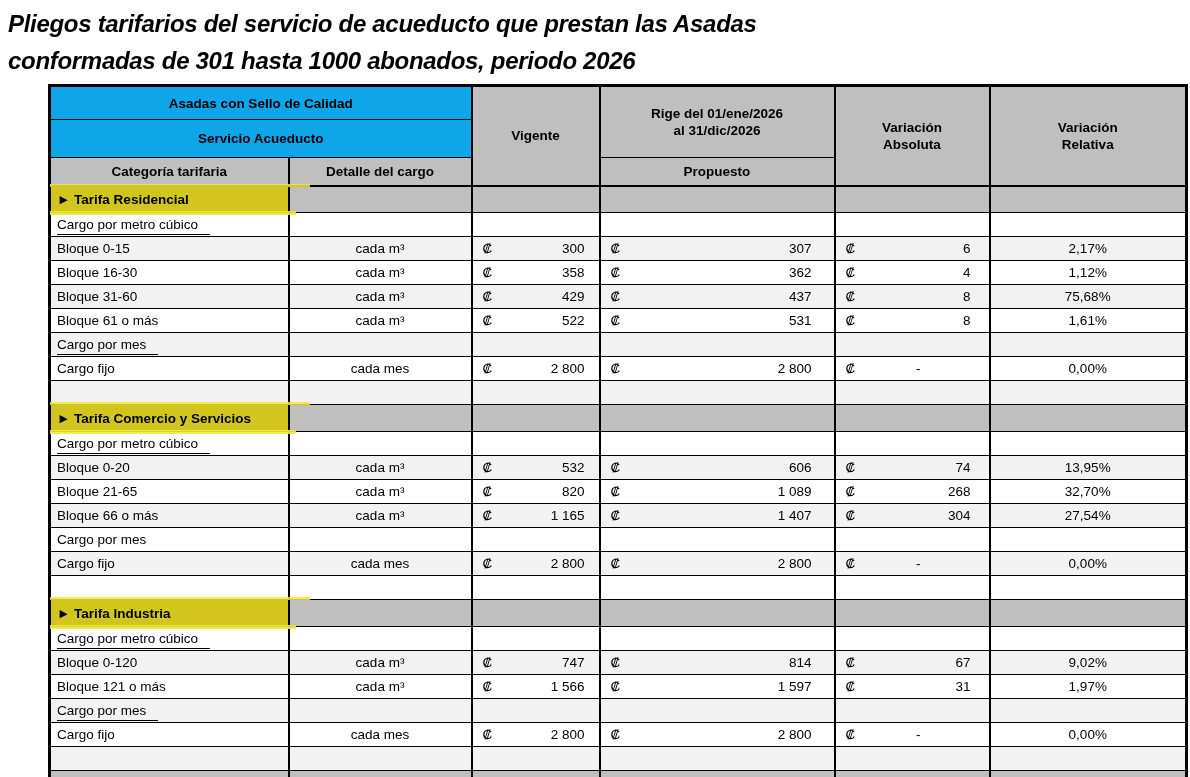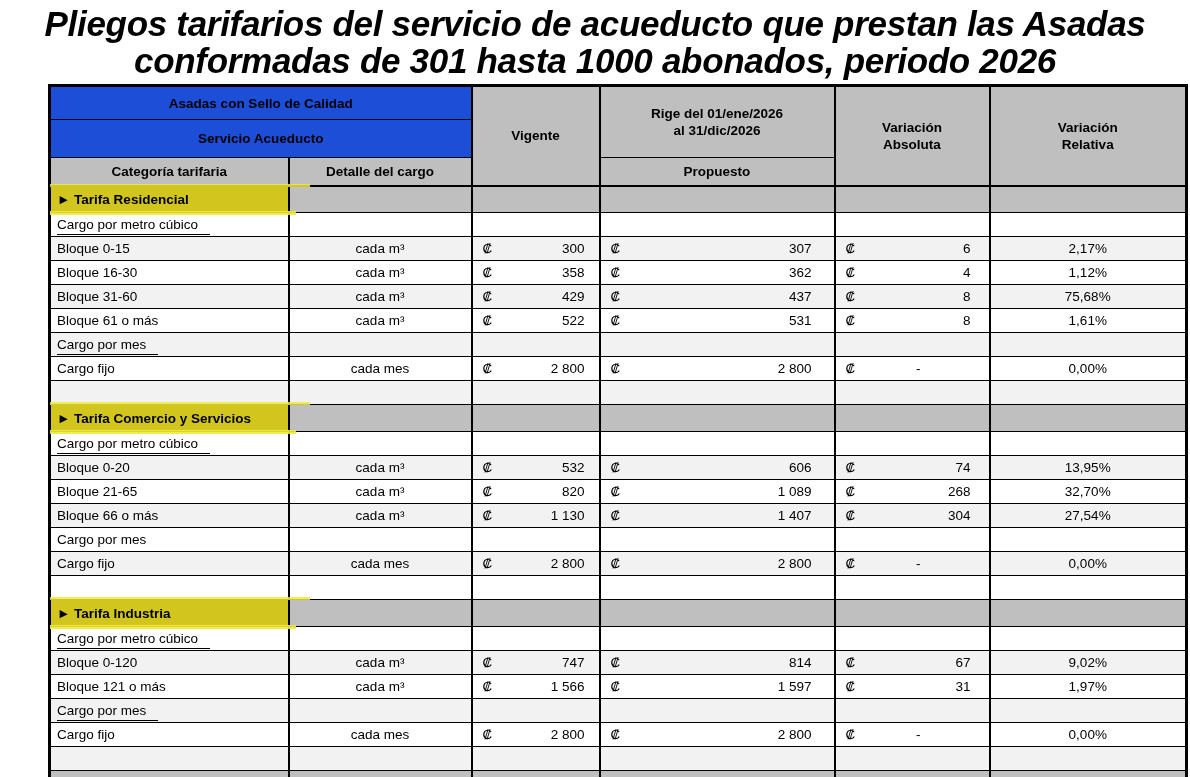--- a/index.html
+++ b/index.html
@@ -10,42 +10,42 @@
     --grid:#000000;
   }
   *{box-sizing:border-box;}
   html,body{margin:0;padding:0;}
   body{
     width:1190px;height:777px;overflow:hidden;background:#fff;color:#000;
     font-family:"Liberation Sans", sans-serif;
   }
   .doc-title{
     margin:5px 8px 5px 8px;
-    font-size:35px;line-height:37px;font-weight:bold;font-style:italic;
-    text-align:center;white-space:pre-line;letter-spacing:-0.3px;
+    font-size:24px;line-height:37px;font-weight:bold;font-style:italic;
+    white-space:pre-line;letter-spacing:-0.3px;
   }
   table.tariff{
     border-collapse:collapse;table-layout:fixed;
     margin-left:48px;width:1137px;
     border:3px solid var(--grid);
   }
   th,td{
     border:1px solid var(--grid);
     border-left-width:2px;border-right-width:2px;
     padding:0;font-size:13.5px;
   }
   thead th{
     font-weight:bold;text-align:center;vertical-align:middle;
     white-space:pre-line;line-height:17px;
   }
   thead{border-bottom:2px solid var(--grid);}
   tr.hrow1{height:34px;}
   tr.hrow2{height:38px;}
   tr.hrow3{height:28px;}
-  .white{background:#1d4ed8;}
+  .white{background:#0ea5e9;}
   .gray{background:var(--gray);}
   tbody tr{height:24px;}
   tbody tr.section-row{height:27px;margin-top:43px;}
   tbody tr.partial{height:14px;}
   tbody tr.shade td{background:var(--shade);}
   td.cat{text-align:left;padding-left:6px;vertical-align:middle;}
   td.section-cell{
     font-weight:bold;background:var(--yellow) !important;position:relative;
   }
   td.section-cell::after{
@@ -313,21 +313,21 @@
             </div>
           </td>
           <td class="pct">32,70%</td>
         </tr>
         <tr class="shade">
           <td class="cat">Bloque 66 o más</td>
           <td class="detail">cada m³</td>
           <td class="money vig">
             <div class="mw">
               <span class="sym">₡</span>
-              <span class="val">1 130</span>
+              <span class="val">1 165</span>
             </div>
           </td>
           <td class="money prop">
             <div class="mw">
               <span class="sym">₡</span>
               <span class="val">1 407</span>
             </div>
           </td>
           <td class="money abs">
             <div class="mw">

